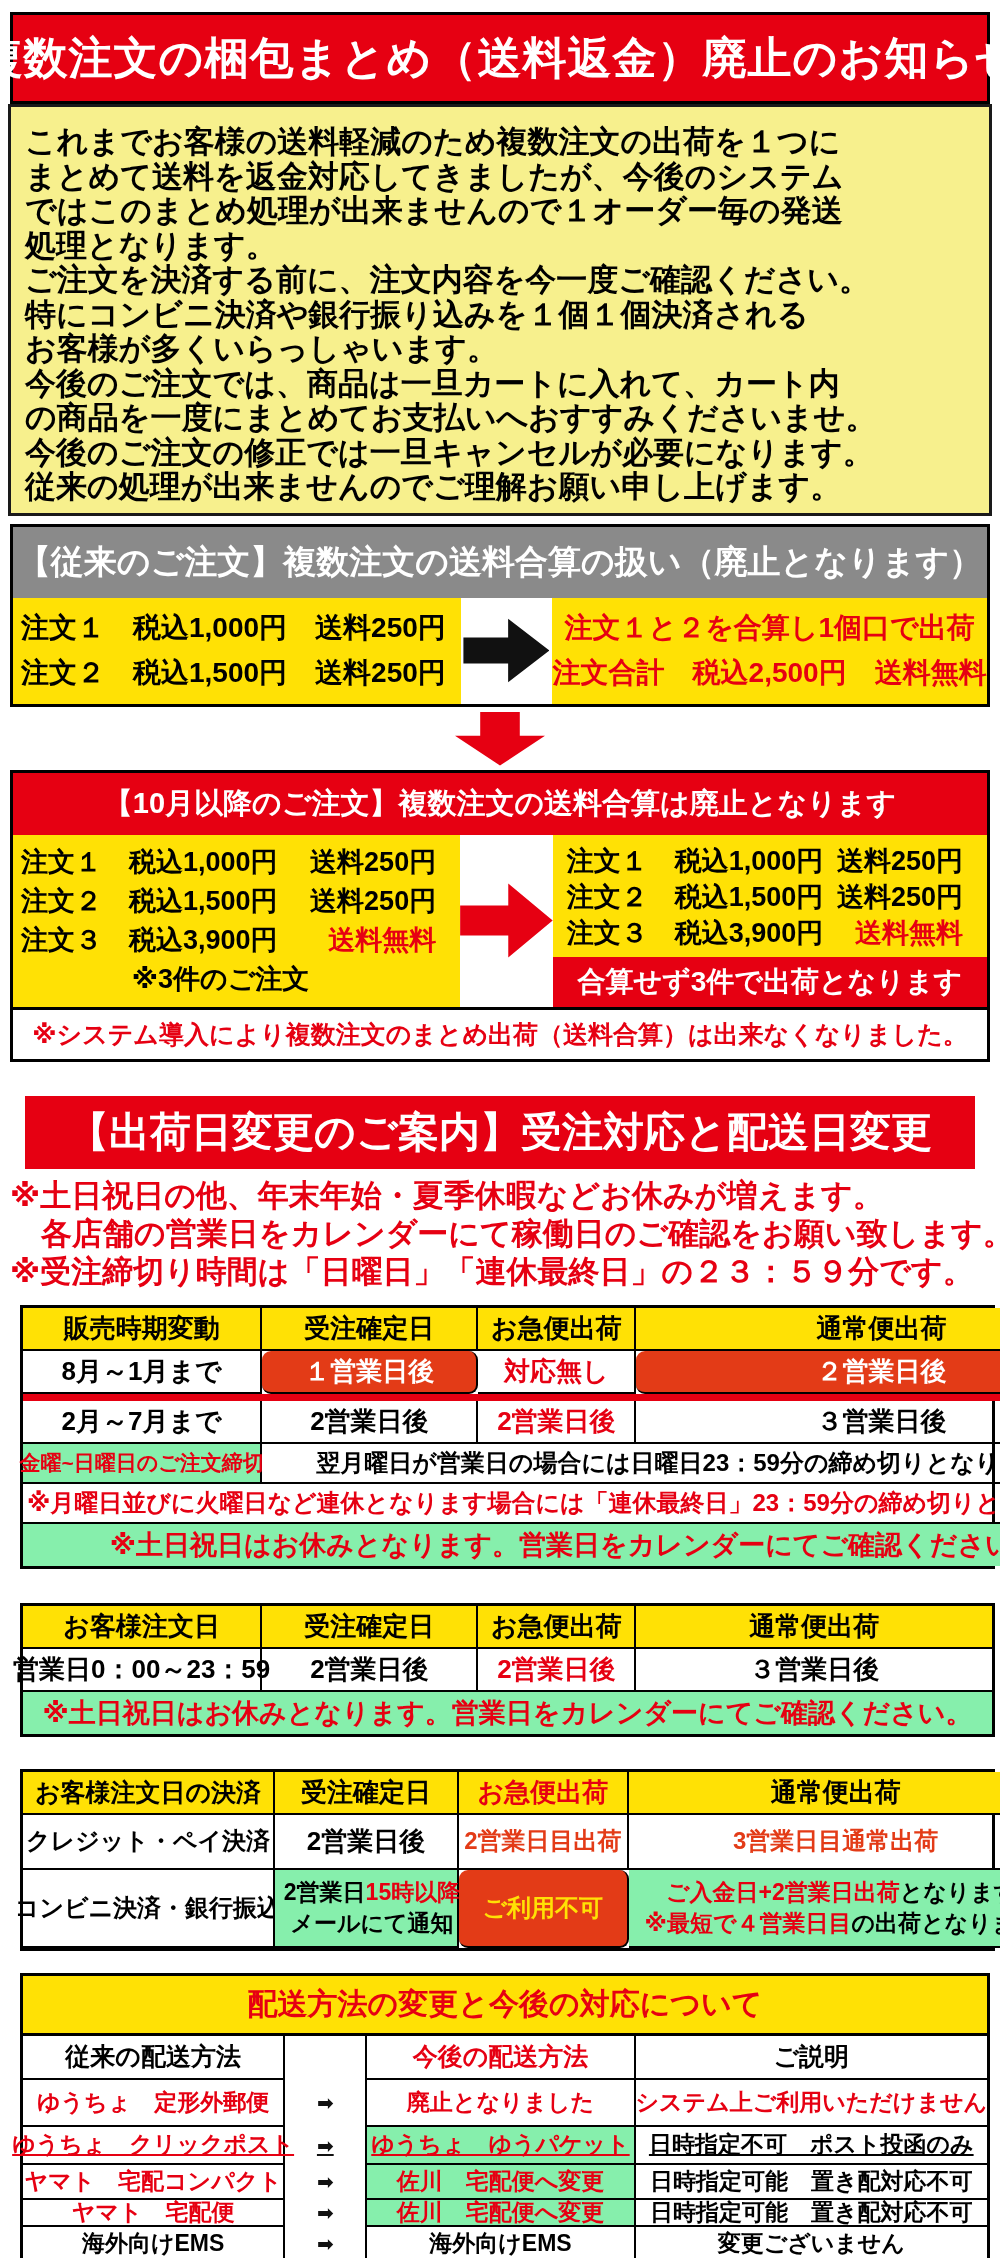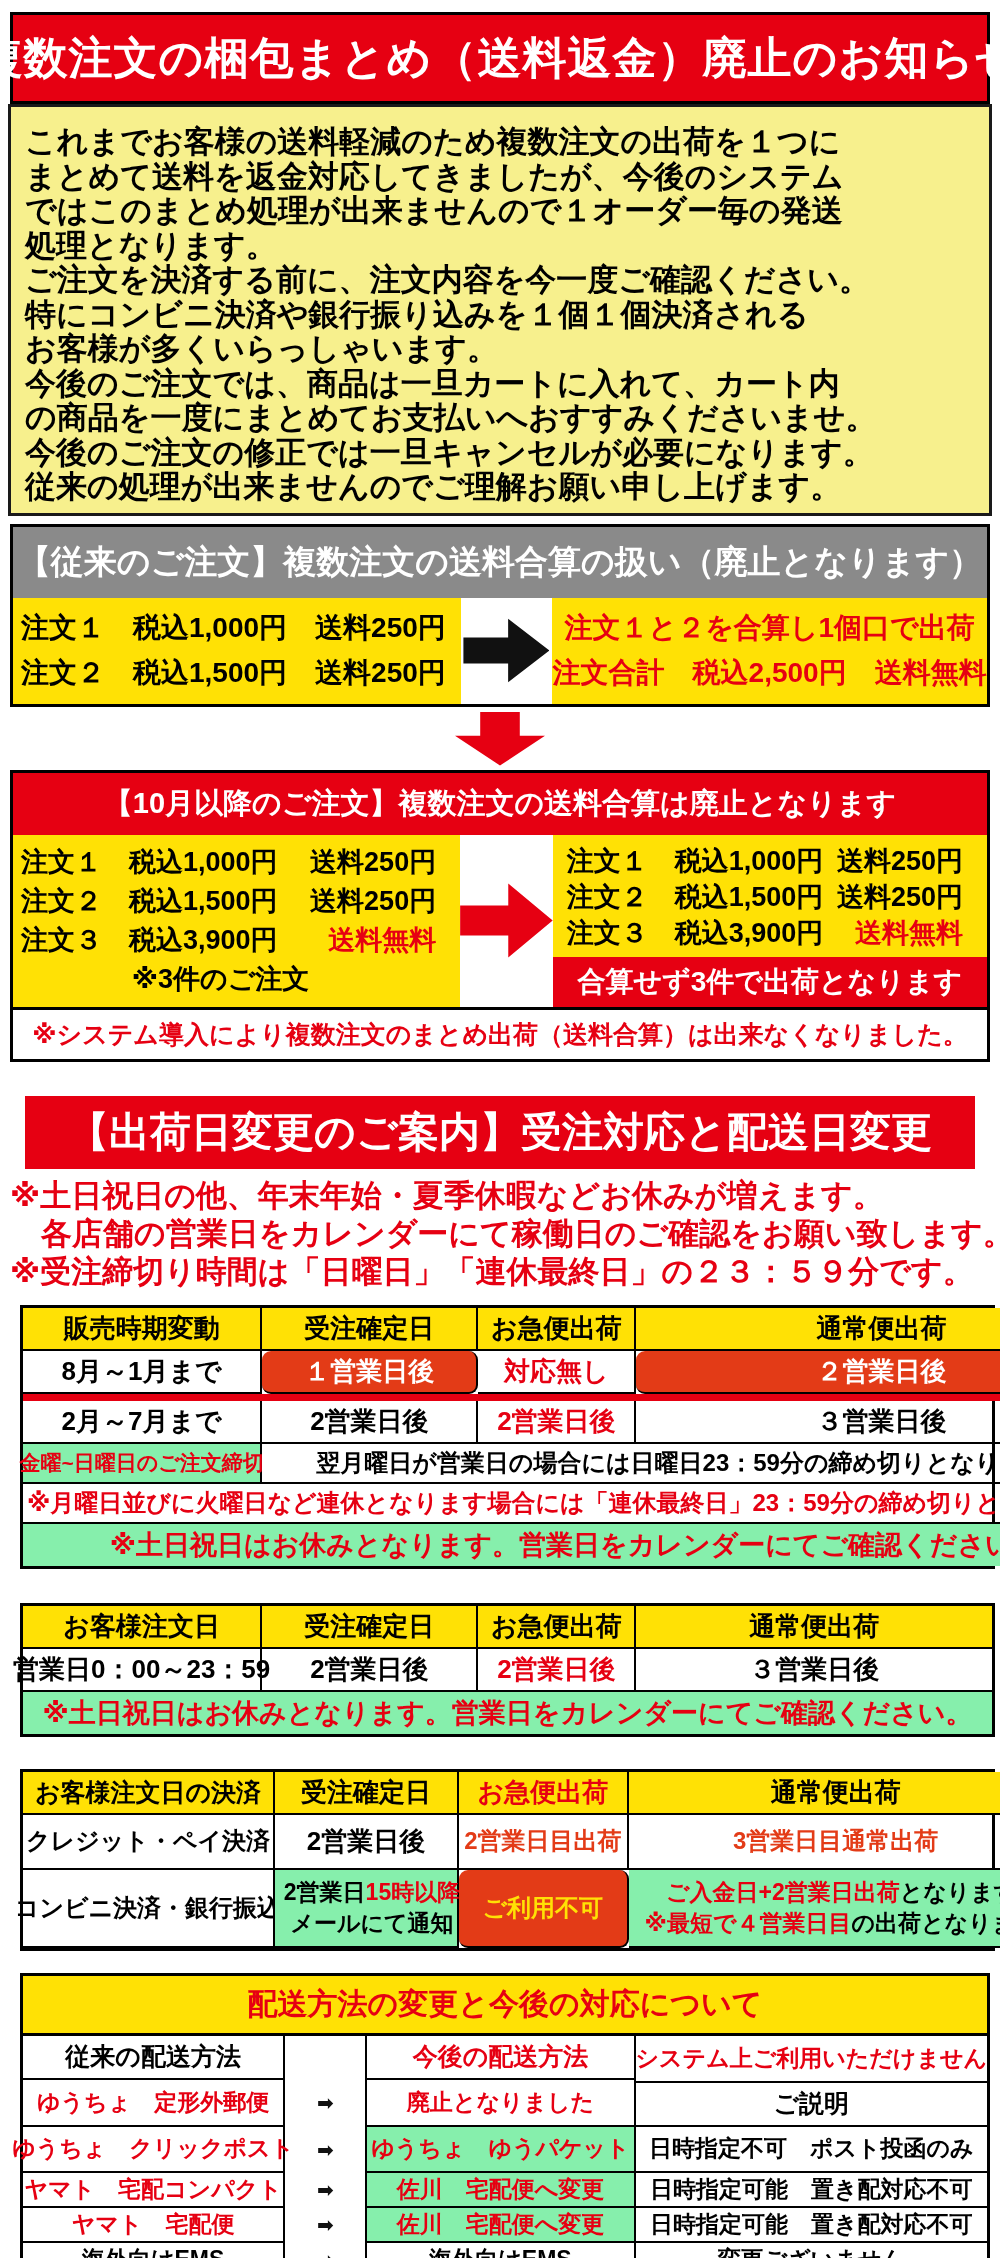--- a/index.html
+++ b/index.html
@@ -100,21 +100,21 @@
     padding:8px 0; border-bottom:3px solid #000;}
   .t4-grid{display:flex;}
   .t4col{display:flex; flex-direction:column;}
   .t4colA{width:27.2%;} .t4colArw{width:8.7%;} .t4colB{width:29.3%;} .t4colC{flex:1;}
   .t4c{display:flex; align-items:center; justify-content:center; box-sizing:border-box;
     font-size:23px; white-space:nowrap; border-bottom:2px solid #000; text-align:center;}
   .t4colA .t4c{border-right:2px solid #000;}
   .t4colB .t4c{border-left:2px solid #000; border-right:2px solid #000;}
   .t4colArw .t4cell-arrow{border:none; display:flex; align-items:center; justify-content:center;
     font-size:20px; color:#111; font-weight:bold;}
-  .rh{height:44px;} .r1{height:47px;} .r2{height:46px;} .r3{height:35px;} .r4{height:35px;} .r5{height:35px;}
+  .rh{height:44px;} .r1{height:47px;} .r2{height:38px;text-decoration:underline;} .r3{height:35px;} .r4{height:27px;} .r5{height:35px;}
   .t4-hdr-cell{font-size:25px;}
 </style>
 </head>
 <body>
 
 <div class="page">
 
   <div class="top-banner">
     <span>複数注文の梱包まとめ（送料返金）廃止のお知らせ</span>
   </div>
@@ -285,22 +285,22 @@
       </div>
       <div class="t4col t4colB">
         <div class="t4c rh t4-hdr-cell red-text">今後の配送方法</div>
         <div class="t4c r1 red-text">廃止となりました</div>
         <div class="t4c r2 red-text bgyellow">ゆうちょ　ゆうパケット</div>
         <div class="t4c r3 red-text bgyellow">佐川　宅配便へ変更</div>
         <div class="t4c r4 red-text bgyellow">佐川　宅配便へ変更</div>
         <div class="t4c r5">海外向けEMS</div>
       </div>
       <div class="t4col t4colC">
+        <div class="t4c rh t4-hdr-cell">ご説明</div>
         <div class="t4c r1 red-text">システム上ご利用いただけません</div>
-        <div class="t4c rh t4-hdr-cell">ご説明</div>
         <div class="t4c r2">日時指定不可　ポスト投函のみ</div>
         <div class="t4c r3">日時指定可能　置き配対応不可</div>
         <div class="t4c r4">日時指定可能　置き配対応不可</div>
         <div class="t4c r5">変更ございません</div>
       </div>
     </div>
 
   </div>
 
 </div>

